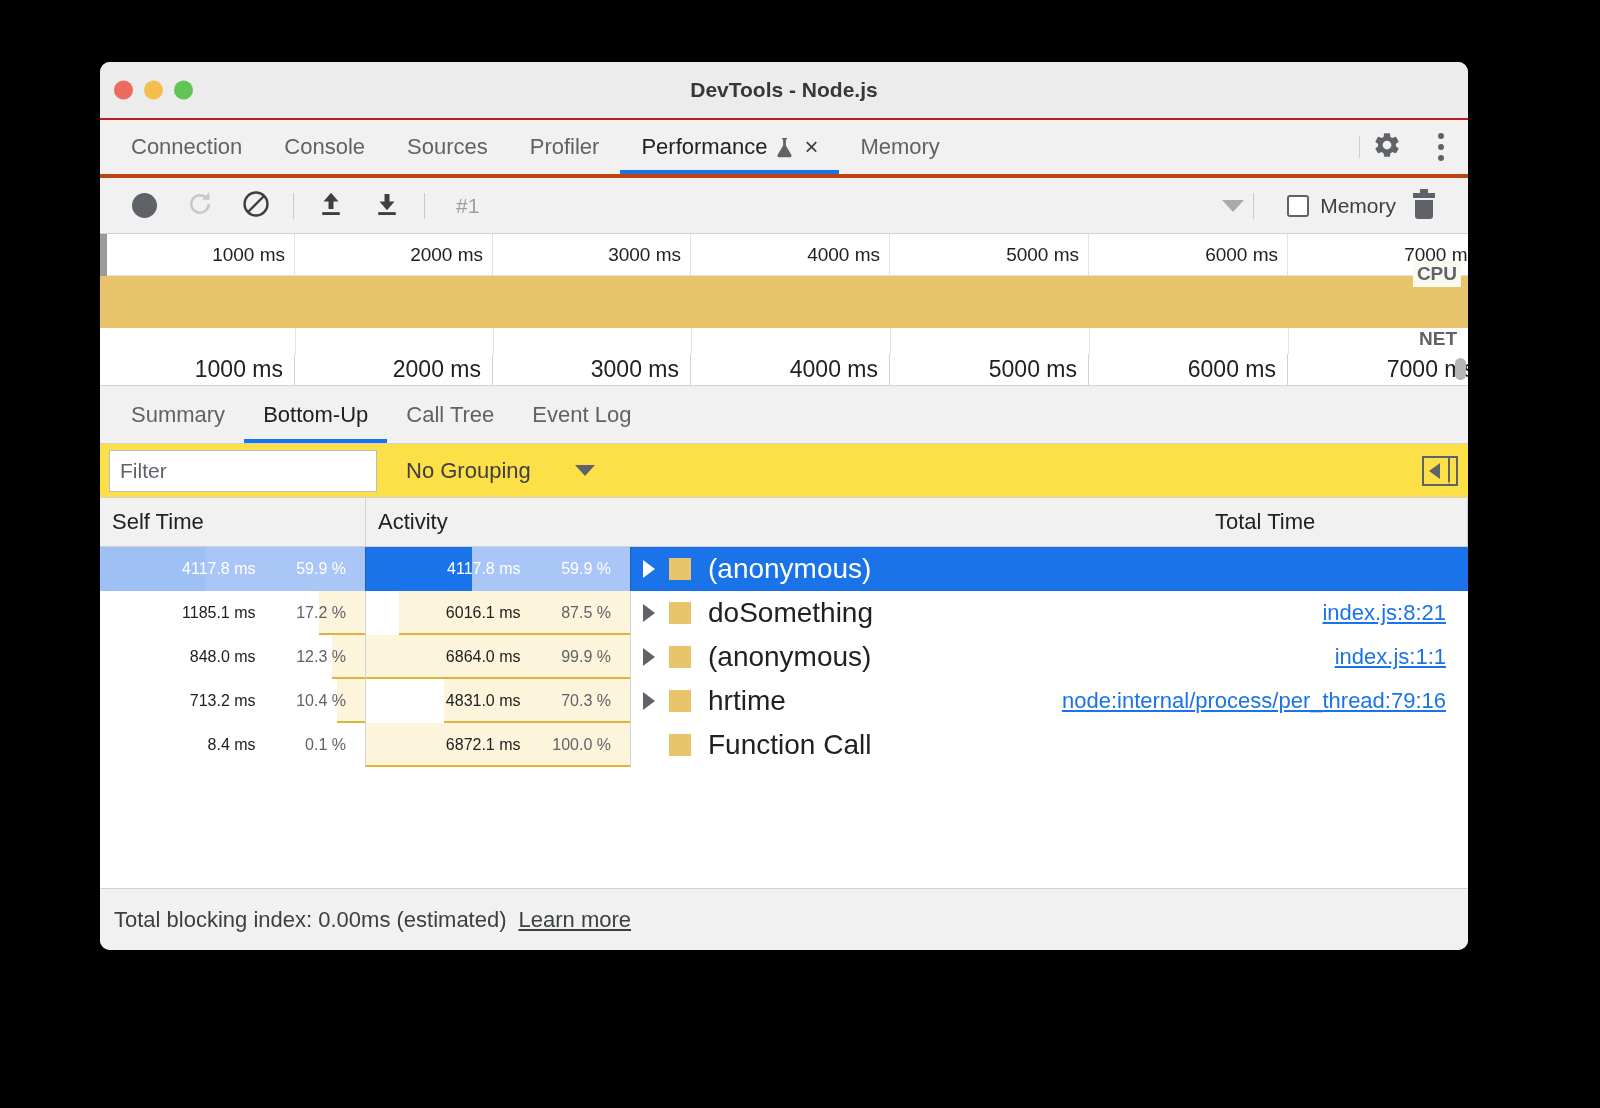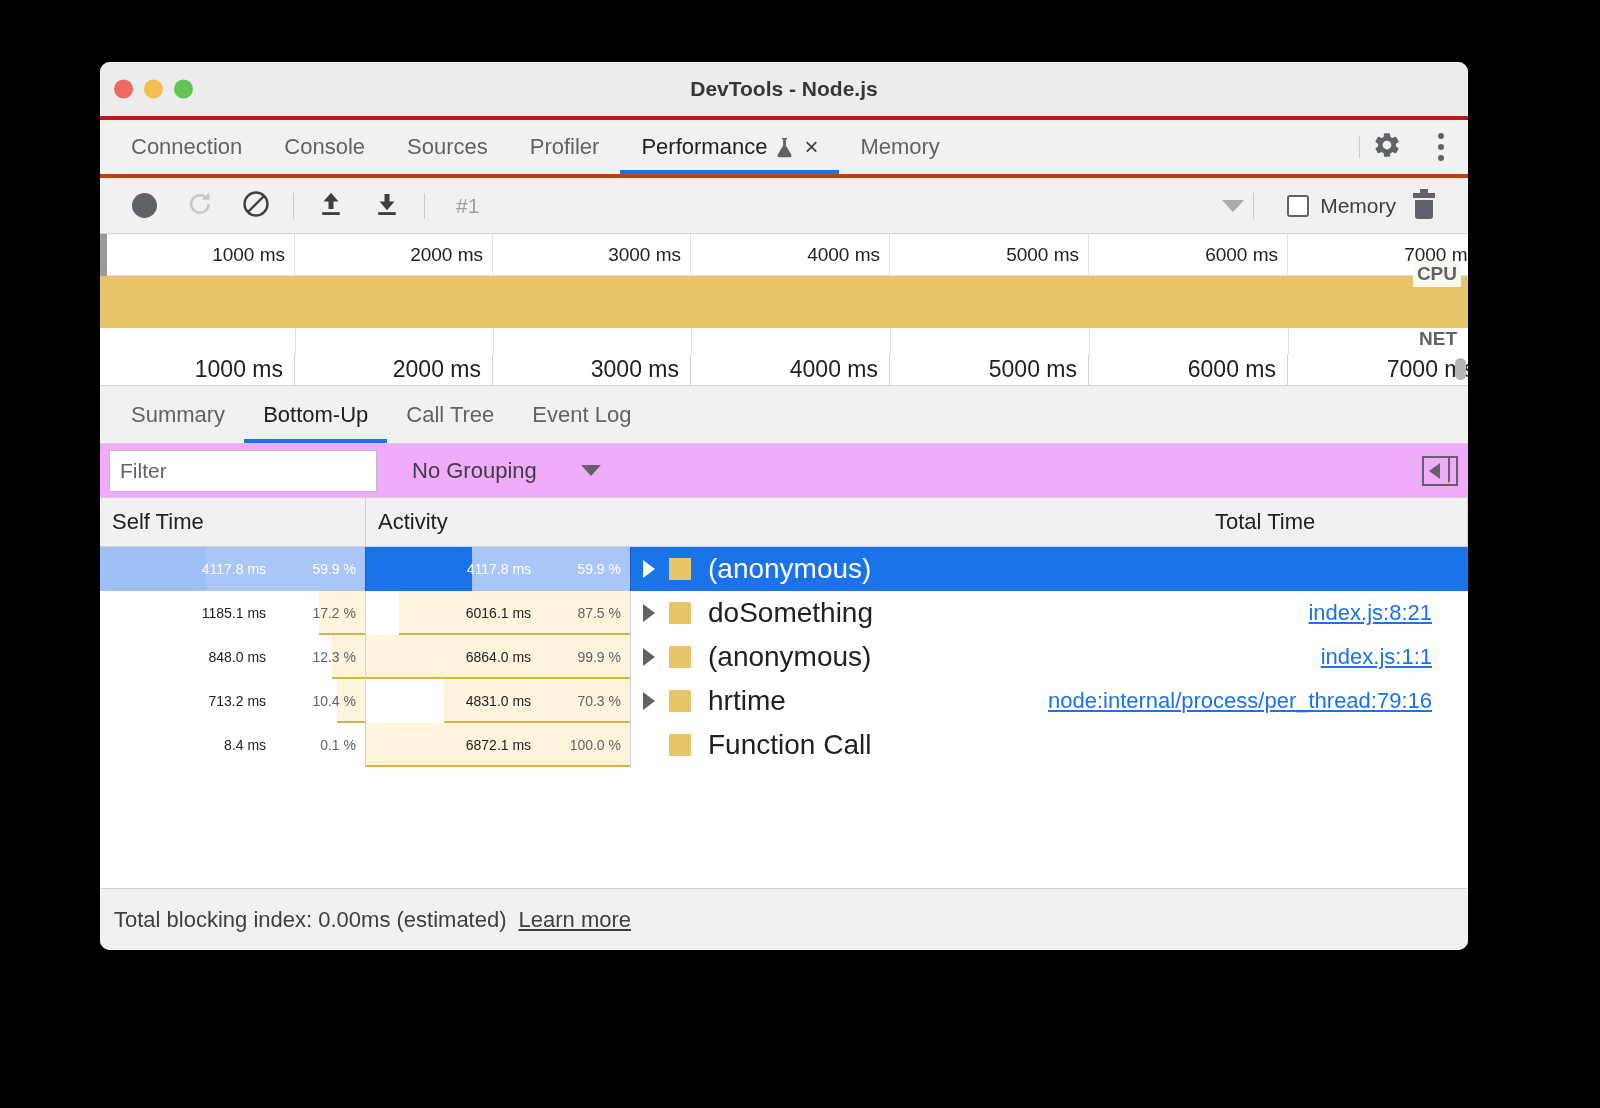--- a/index.html
+++ b/index.html
@@ -18,21 +18,21 @@
     border-radius: 10px;
     overflow: hidden;
     display: flex;
     flex-direction: column;
   }
 
   
   #titlebar {
     height: 58px; flex: 0 0 58px;
     background: #ececed;
-    border-bottom: 4px solid #b91c1c;
+    border-bottom: 2px solid #b91c1c;
     position: relative;
     display: flex; align-items: center;
   }
   #traffic { position: absolute; left: 14px; top: 50%; transform: translateY(-50%); display: flex; gap: 11px; }
   .tl { width: 19px; height: 19px; border-radius: 50%; }
   .tl.red { background: #ed6a5e; }
   .tl.yellow { background: #f4bd4f; }
   .tl.green { background: #61c454; }
   #window-title {
     width: 100%; text-align: center;
@@ -199,24 +199,24 @@
   }
   .dtab.active { color: #202124; align-items: center; }
   .dtab.active::after {
     content: ""; position: absolute; left: 0; right: 0; bottom: 0;
     height: 4px; background: #1a73e8;
   }
 
   
   #filterbar {
     flex: 0 0 54px;
-    background: #f0abfc;
+    background: #fde047;
     border-bottom: 1px solid #d2d2d4;
     display: flex; align-items: center;
-    padding: 0 10px 0 9px; gap: 14px;
+    padding: 0 10px 0 9px; gap: 8px;
   }
   #filter-input {
     width: 268px; height: 42px;
     border: 1px solid #bdbdbf; background: #fff;
     font-size: 21px; color: #202124;
     padding: 0 10px;
     font-family: "Liberation Sans", sans-serif;
     outline: none;
   }
   #filter-input::placeholder { color: #5f6368; }
@@ -275,22 +275,22 @@
     border-right: 1px solid #d2d2d4;
     display: flex; align-items: center; justify-content: flex-end;
   }
   .bar {
     position: absolute; right: 0; top: 0; bottom: 0;
     background: #fdf4dc;
     border-bottom: 2px solid #dcb43c;
   }
   .numtext {
     position: relative; z-index: 2;
-    font-size: 14px; color: #202124;
-    padding-right: 9px; white-space: nowrap;
+    font-size: 16px; color: #202124;
+    padding-right: 19px; white-space: nowrap;
   }
   .numtext .pct { color: #5f6368; display: inline-block; min-width: 86px; text-align: right; }
   .numtext .mstxt { display: inline-block; }
 
   .cell-act {
     flex: 1; display: flex; align-items: center;
     padding-left: 12px; gap: 0; position: relative; overflow: hidden;
   }
   .disclosure {
     width: 0; height: 0; margin-right: 14px; flex: 0 0 auto;
@@ -298,21 +298,21 @@
     border-bottom: 9px solid transparent;
     border-left: 12px solid #5f6368;
   }
   .disclosure.hidden { border-left-color: transparent; }
   .swatch {
     width: 22px; height: 22px; flex: 0 0 22px;
     background: #e8c46a; margin-right: 17px;
   }
   .act-name { font-size: 28px; color: #202124; white-space: nowrap; }
   .act-link {
-    margin-left: auto; margin-right: 36px;
+    margin-left: auto; margin-right: 22px;
     font-size: 22px; color: #1a73e8;
     text-decoration: underline; white-space: nowrap; cursor: default;
   }
 
   
   .row.selected .cell-num { border-right-color: #1a5fc4; }
   .row.selected .cell-num.self { background: #9fc0f5; }
   .row.selected .cell-num.total { background: #1a73e8; }
   .row.selected .bar { background: #a9c6f7; border-bottom: none; }
   .row.selected .numtext, .row.selected .numtext .pct { color: #fff; }

